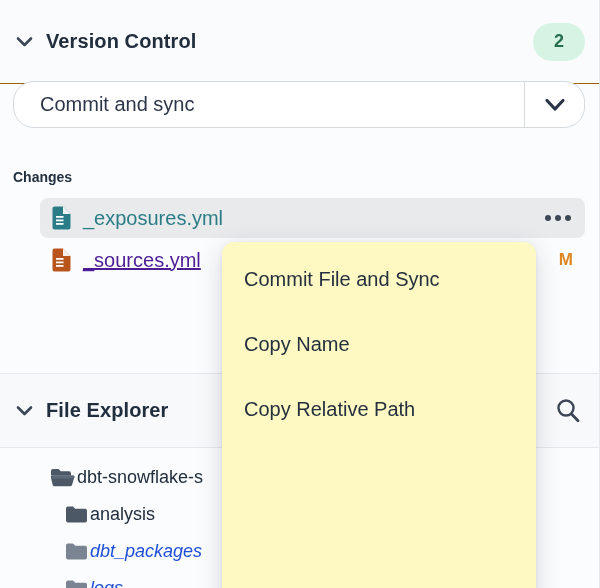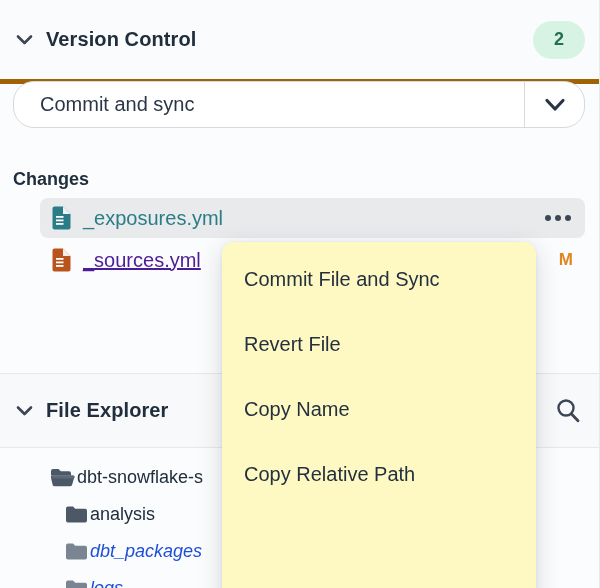--- a/index.html
+++ b/index.html
@@ -15,21 +15,21 @@
     position: absolute; inset: 0;
     border-right: 1px solid #e7e9ec;
     overflow: hidden;
   }
 
   
   .vc-header {
     position: absolute; top: 0; left: 0; right: 0; height: 84px;
     display: flex; align-items: center;
     padding: 0 14px 0 16px;
-    border-bottom: 5px solid #a16207;
+    border-bottom: 1px solid #a16207;
     background: #fafbfc;
     cursor: pointer;
   }
   .section-title {
     font-size: 20px; font-weight: 700; color: #212e3e;
     margin-left: 13px; letter-spacing: .1px;
   }
   .chev { flex: 0 0 auto; display: inline-flex; }
   .spacer { flex: 1; }
   .count-badge {
@@ -50,21 +50,21 @@
     padding-left: 26px; font-size: 20px; color: #2b3648;
   }
   .dropdown-caret {
     width: 60px; border-left: 1px solid #d6dade;
     display: flex; align-items: center; justify-content: center;
   }
 
   
   .changes-label {
     position: absolute; top: 169px; left: 13px;
-    font-size: 18px; font-weight: 700; color: #212e3e;
+    font-size: 14px; font-weight: 700; color: #212e3e;
   }
   .file-row {
     position: absolute; left: 40px; width: 545px; height: 40px;
     display: flex; align-items: center;
     padding: 0 12px; border-radius: 8px; cursor: pointer;
   }
   .file-row.selected { background: #e8eaec; }
   .row-exposures { top: 198px; }
   .row-sources  { top: 240px; }
   .file-name { margin-left: 12px; font-size: 20px; }
@@ -228,18 +228,17 @@
         <svg width="23" height="19" viewBox="0 0 23 19">
           <path d="M1 3.5 A2 2 0 0 1 3 1.5 H8 L10.2 3.8 H20 A2 2 0 0 1 22 5.8 V15.5 A2 2 0 0 1 20 17.5 H3 A2 2 0 0 1 1 15.5 Z" fill="#7a8492"></path>
         </svg>
       </span>
       <span class="t-label">logs</span>
     </div>
   </div>
 
   <div class="context-menu">
     <div class="menu-item">Commit File and Sync</div>
-    <div class="menu-item">Revert File</div>
     <div class="menu-item">Copy Name</div>
     <div class="menu-item">Copy Relative Path</div>
   </div>
 
 </div>
 
 </body></html>

